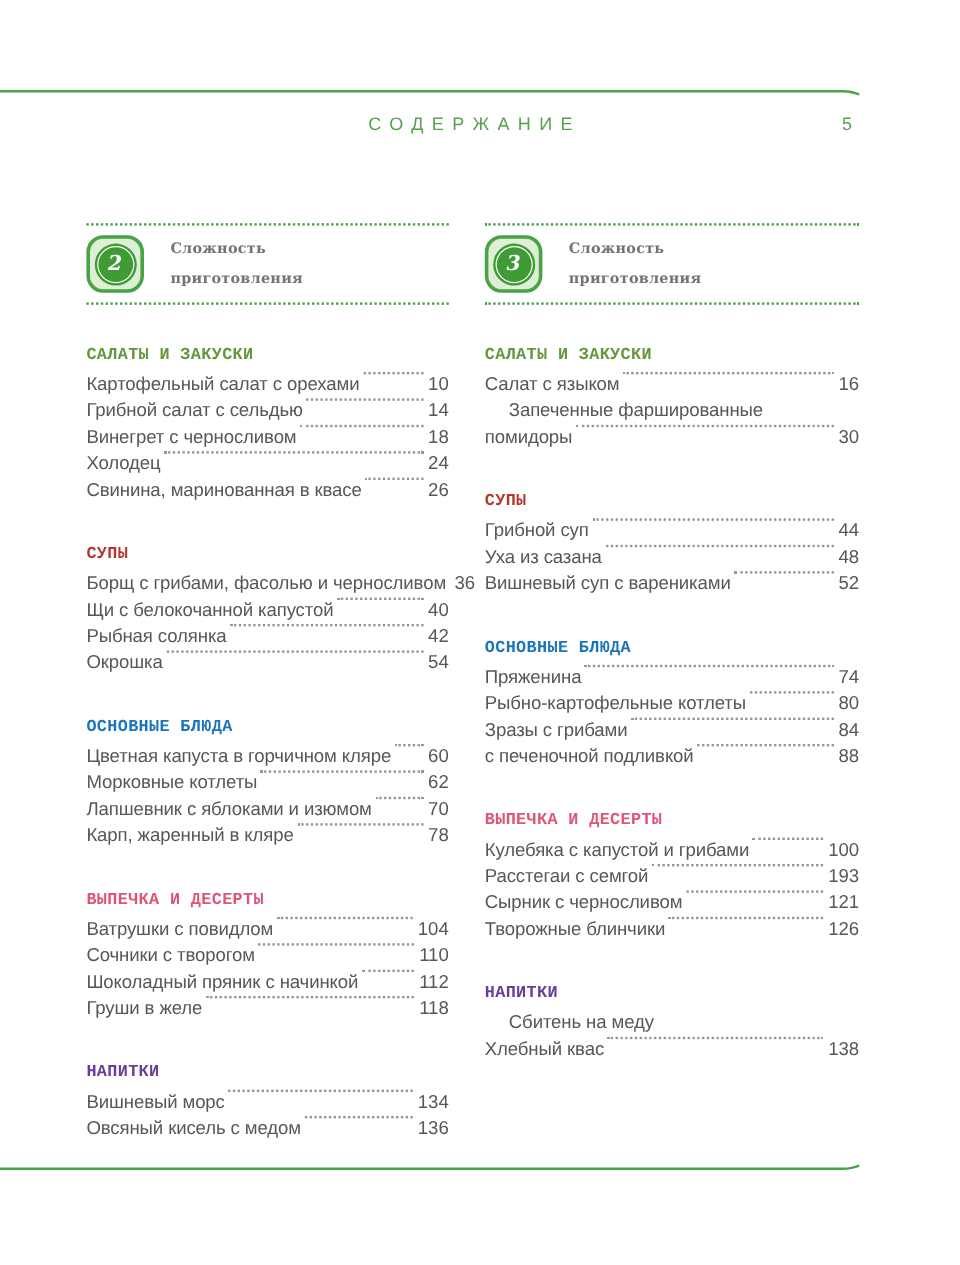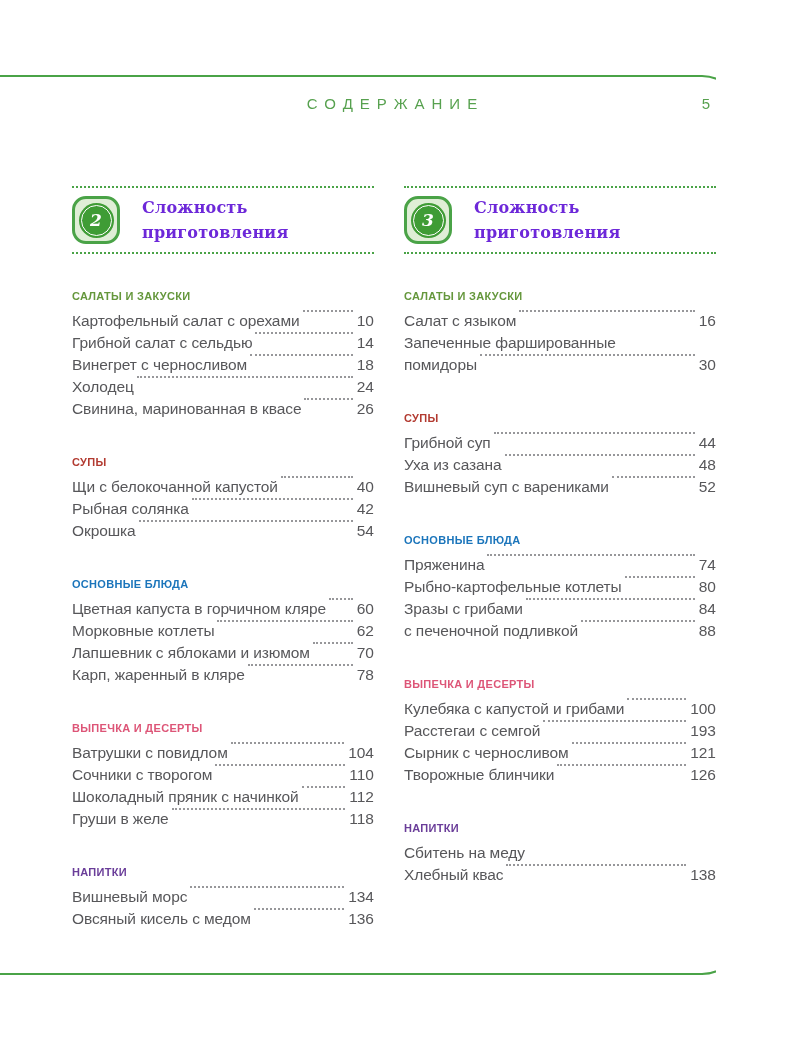--- a/index.html
+++ b/index.html
@@ -89,36 +89,36 @@
     font-family: "DejaVu Serif", serif;
     font-weight: bold;
     font-style: italic;
     font-size: 17px;
     line-height: 1;
   }
   .col-title {
     margin-left: 22px;
     font-family: "DejaVu Serif", serif;
     font-weight: bold;
-    font-size: 16px;
+    font-size: 12px;
     line-height: 25px;
-    color: #6d28d9;
+    color: #737373;
     letter-spacing: 0.2px;
   }
   .toc-section { margin-top: 32px; }
   .sec-heading {
-    font-family: Liberation Sans, sans-serif;
+    font-family: Liberation Mono, monospace;
     font-weight: bold;
-    font-size: 11px;
+    font-size: 14px;
     line-height: 20px;
     letter-spacing: 0.3px;
     margin-bottom: 4px;
   }
   .toc-item { color: #57575a; font-size: 15.5px; line-height: 22px; }
-  .item-line1 { letter-spacing: -0.1px; }
+  .item-line1 { letter-spacing: -0.1px; margin-left: 20px; }
   .item-row {
     display: flex;
     align-items: flex-start;
   }
   .item-label {
     white-space: nowrap;
     flex: 0 0 auto;
     letter-spacing: -0.1px;
   }
   .leader {
@@ -185,20 +185,27 @@
               <span class="item-label">Свинина, маринованная в квасе</span>
               <span class="leader"></span>
               <span class="item-page">26</span>
             </div>
           </div>
         </div>
         <div class="toc-section">
           <div class="sec-heading" style="color: rgb(178, 58, 48);">СУПЫ</div>
           <div class="toc-item">
             <div class="item-row">
+              <span class="item-label">Борщ с грибами, фасолью и черносливом</span>
+              <span class="leader"></span>
+              <span class="item-page">36</span>
+            </div>
+          </div>
+          <div class="toc-item">
+            <div class="item-row">
               <span class="item-label">Щи с белокочанной капустой</span>
               <span class="leader"></span>
               <span class="item-page">40</span>
             </div>
           </div>
           <div class="toc-item">
             <div class="item-row">
               <span class="item-label">Рыбная солянка</span>
               <span class="leader"></span>
               <span class="item-page">42</span>

